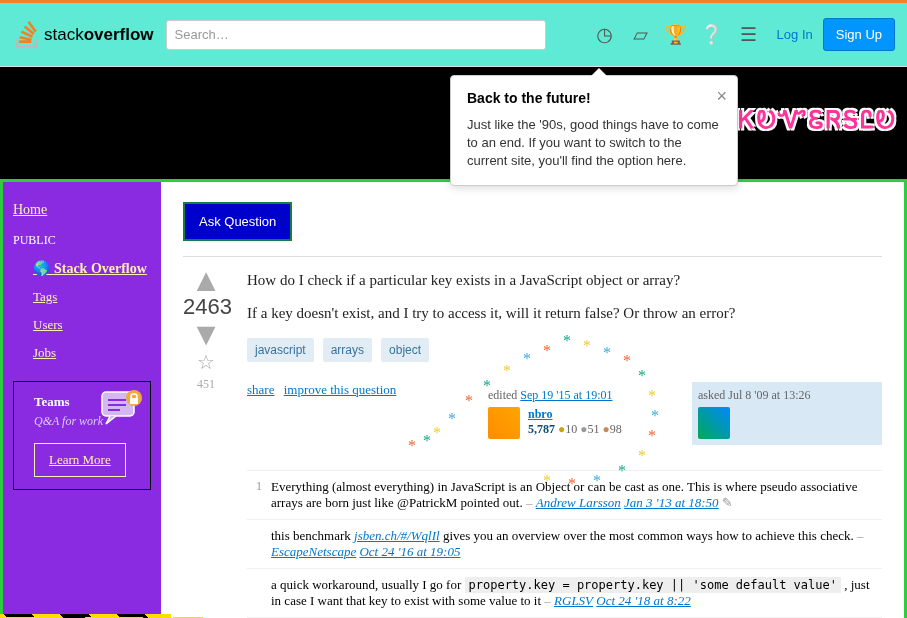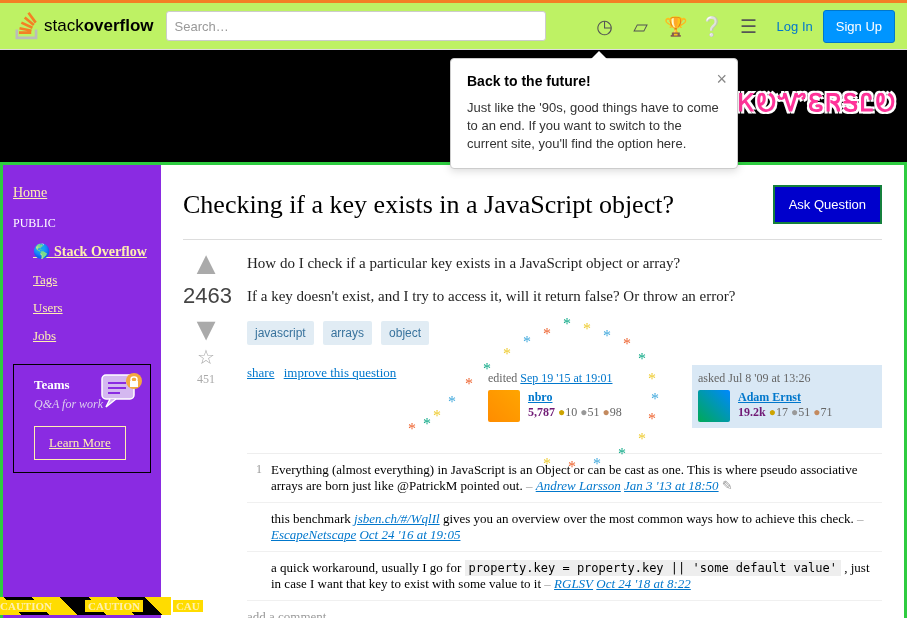--- a/index.html
+++ b/index.html
@@ -1,18 +1,18 @@
 <!DOCTYPE html>
 <html><head>
   <meta charset="utf-8">
   <style>
     * { box-sizing: border-box; margin: 0; padding: 0; }
     body { font-family: Arial, sans-serif; overflow-x: hidden; }
     .orange-top { height: 3px; background: #f48024; }
-    .header { height: 47px; background: #bef264; border-bottom: 1px solid #ddd; display: flex; align-items: center; padding: 0 12px; }
+    .header { height: 64px; background: #5eead4; border-bottom: 1px solid #ddd; display: flex; align-items: center; padding: 0 12px; }
     .logo { display: flex; align-items: center; gap: 4px; margin-right: 12px; }
     .logo-icon { width: 28px; height: 28px; }
     .logo-text { font-size: 17px; }
     .logo-text b { font-weight: bold; }
     .search-box { flex: 0 0 380px; height: 30px; border: 1px solid #ccc; border-radius: 3px; padding: 0 8px; font-size: 13px; color: #999; display: flex; align-items: center; background: #fff; }
     .spacer { flex: 1; }
     .icon-btn { width: 36px; height: 36px; display: flex; align-items: center; justify-content: center; color: #555; cursor: pointer; font-size: 19px; }
     .login-link { color: #07c; font-size: 13px; margin: 0 10px; cursor: pointer; }
     .signup-btn { background: #0095ff; color: #fff; padding: 8px 12px; border-radius: 3px; font-size: 13px; cursor: pointer; border: 1px solid #07c; text-align: center; }
     .black-banner { height: 112px; background: #000; position: relative; }
@@ -36,40 +36,40 @@
     .learn-btn { border: 1px solid #fff0b0; padding: 8px 14px; display: inline-block; margin-top: 14px; font-size: 13px; color: #fff0b0; text-decoration: underline; }
     .caution-tape { position: absolute; bottom: 30px; left: -10px; right: -10px; background: repeating-linear-gradient(45deg, #ffdc00 0, #ffdc00 20px, #000 20px, #000 40px); height: 18px; display: flex; align-items: center; }
     .caution-text { background: #ffdc00; font-size: 11px; font-weight: bold; padding: 0 3px; }
     .content { flex: 1; padding: 20px 22px; background: #fff; font-family: 'Comic Sans MS', cursive; overflow: hidden; }
     .question-header { display: flex; align-items: center; gap: 18px; border-bottom: 1px solid #ddd; padding-bottom: 15px; margin-bottom: 15px; }
     .question-title { font-size: 26px; font-weight: normal; flex: 1; }
     .ask-btn { background: #0000cc; color: #fff; border: 2px solid #15803d; padding: 10px 14px; font-size: 13px; cursor: pointer; font-family: Arial; }
     .question-body { display: flex; gap: 18px; }
     .vote-col { width: 46px; text-align: center; color: #aaa; }
     .vote-arrow { font-size: 32px; cursor: pointer; line-height: 0.5; }
-    .vote-count { font-size: 22px; color: #444; margin: 12px 0; font-family: Arial; text-align: center; }
+    .vote-count { font-size: 22px; color: #444; margin: 6px 0; font-family: Arial; text-align: center; }
     .star { font-size: 20px; margin-top: 8px; cursor: pointer; }
     .fav-count { font-size: 12px; margin-top: 3px; }
     .q-text { flex: 1; font-family: 'Times New Roman', serif; }
     .q-text p { font-size: 15px; margin-bottom: 16px; color: #222; }
     .tags { margin: 10px 0 20px 0; }
     .tag { display: inline-block; background: #e1ecf4; color: #39739d; padding: 5px 8px; font-size: 12px; margin-right: 5px; border-radius: 2px; cursor: pointer; font-family: Arial; }
     .action-row { display: flex; align-items: flex-start; font-size: 13px; }
     .action-links a { color: #07c; text-decoration: underline; margin-right: 6px; }
     .user-cards { margin-left: auto; display: flex; gap: 20px; }
     .user-card { width: 190px; padding: 6px; font-size: 12px; }
     .user-card.owner { background: #d9e8f5; }
     .uc-action { color: #666; }
     .uc-action .time { color: #07c; text-decoration: underline; }
     .uc-user { display: flex; gap: 8px; margin-top: 4px; }
     .uc-avatar { width: 32px; height: 32px; background: linear-gradient(45deg, #ff8c00, #ffa500); border-radius: 2px; }
     .uc-avatar.blue { background: linear-gradient(45deg, #0a5, #08f); }
     .uc-name { color: #07c; text-decoration: underline; font-weight: bold; }
     .uc-rep { color: #666; }
-    .uc-rep b { font-weight: bold; color: #701a75; }
+    .uc-rep b { font-weight: bold; color: #0c4a6e; }
     .badge-g { color: #cda400; }
     .badge-s { color: #999; }
     .badge-b { color: #c38a5f; }
     .comments { margin-top: 25px; border-top: 1px solid #eee; font-family: 'Comic Sans MS', cursive; font-size: 13px; }
     .comment { display: flex; padding: 8px 0; border-bottom: 1px solid #f0f0f0; }
     .comment-score { width: 24px; text-align: center; color: #999; font-size: 12px; }
     .comment-body { flex: 1; }
     .comment-body a { color: #07c; text-decoration: underline; font-style: italic; }
     .comment-body code { background: #eee; padding: 1px 4px; font-family: monospace; font-size: 12px; }
     .comment-by { color: #999; }
@@ -137,21 +137,20 @@
     <div class="caution-tape">
       <span class="caution-text" style="margin-left:4px">CAUTION</span>
       <span class="caution-text" style="margin-left:30px">CAUTION</span>
       <span class="caution-text" style="margin-left:30px">CAU</span>
     </div>
 
   </div>
 
   <div class="content">
     <div class="question-header">
-      <h1 class="question-title">Checking if a key exists in a JavaScript object?</h1>
       <button class="ask-btn">Ask Question</button>
     </div>
 
     <div class="question-body" style="position:relative">
       <div class="vote-col">
         <div class="vote-arrow">▲</div>
         <div class="vote-count">2463</div>
         <div class="vote-arrow">▼</div>
         <div class="star">☆</div>
         <div class="fav-count">451</div>
@@ -177,24 +176,20 @@
                 <div>
                   <a class="uc-name">nbro</a>
                   <div class="uc-rep"><b>5,787</b> <span class="badge-g">●</span><span>10</span> <span class="badge-s">●</span><span>51</span> <span class="badge-b">●</span><span>98</span></div>
                 </div>
               </div>
             </div>
             <div class="user-card owner">
               <div class="uc-action"><span>asked</span> <span>Jul 8 '09 at 13:26</span></div>
               <div class="uc-user">
                 <div class="uc-avatar blue"></div>
-                <div>
-                  <a class="uc-name">Adam Ernst</a>
-                  <div class="uc-rep"><b>19.2k</b> <span class="badge-g">●</span><span>17</span> <span class="badge-s">●</span><span>51</span> <span class="badge-b">●</span><span>71</span></div>
-                </div>
               </div>
             </div>
           </div>
         </div>
 
         <div class="comments">
           <div class="comment">
             <div class="comment-score">1</div>
             <div class="comment-body"><span>Everything (almost everything) in JavaScript is an Object or can be cast as one. This is where pseudo associative arrays are born just like @PatrickM pointed out.</span> <span class="comment-by">– </span><a>Andrew Larsson</a> <a>Jan 3 '13 at 18:50</a> <span style="color:#999">✎</span></div>
           </div>

